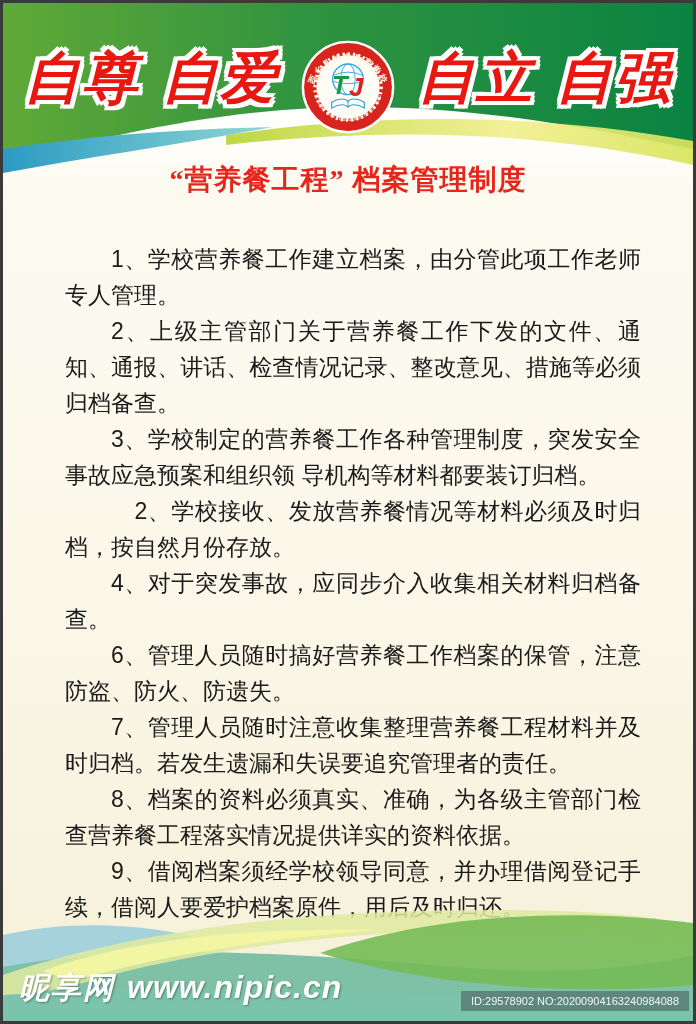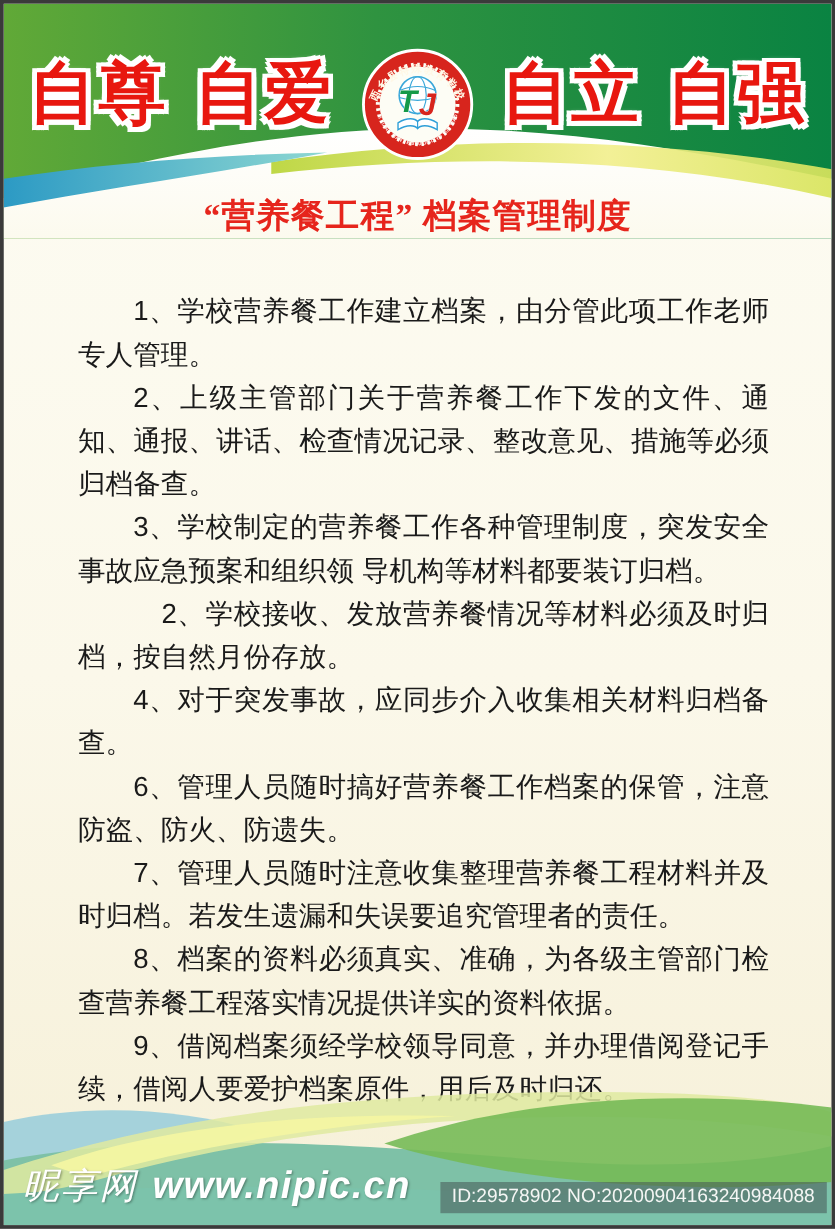--- a/index.html
+++ b/index.html
@@ -19,20 +19,21 @@
     position:absolute;top:0;left:0;width:100%;height:150px;
     display:flex;justify-content:center;align-items:center;gap:22px;
   }
   .motto{
     font-size:56px;font-weight:900;letter-spacing:2px;
     color:#e8170f;line-height:1;
     text-shadow:
       -4px -4px 0 #fff, 4px -4px 0 #fff, -4px 4px 0 #fff, 4px 4px 0 #fff,
       -4px 0 0 #fff, 4px 0 0 #fff, 0 -4px 0 #fff, 0 4px 0 #fff,
       -3px -3px 0 #fff, 3px 3px 0 #fff, 0 0 5px #fff;
+    font-style: italic;
   }
   .logo{width:96px;height:96px;margin-top:18px;flex:0 0 auto;}
   .logo svg{width:96px;height:96px;display:block;}
   
   .title{
     position:absolute;top:158px;left:0;width:100%;
     margin:0;text-align:center;
     font-family:"Liberation Serif", serif;
     font-size:28px;font-weight:bold;letter-spacing:1px;
     color:#e6251c;
@@ -46,26 +47,26 @@
   .content p{margin:0;text-indent:2em;}
   
   .footer{position:absolute;left:0;bottom:0;width:100%;height:124px;}
   .footer svg.waves{display:block;width:100%;height:100%;}
   .watermark{
     position:absolute;left:16px;bottom:12px;
     display:flex;align-items:baseline;gap:12px;
     color:#ffffff;font-style:italic;font-weight:bold;
     text-shadow:1px 1px 2px rgba(0,0,0,0.35);
   }
-  .wm-logo{font-size:30px;font-weight:400;letter-spacing:2px;}
+  .wm-logo{font-size:30px;font-weight:700;letter-spacing:2px;}
   .wm-url{font-size:32px;letter-spacing:1px;}
   .id-badge{
     position:absolute;right:4px;bottom:10px;
     background:rgba(70,85,85,0.55);
-    color:#f4f6f4;font-size:16px;
+    color:#f4f6f4;font-size:11px;
     padding:4px 10px;white-space:nowrap;
   }
 </style>
 </head>
 <body>
 
 <div class="page">
 
   <div class="header">
     <svg viewBox="0 0 696 196" preserveAspectRatio="none">

